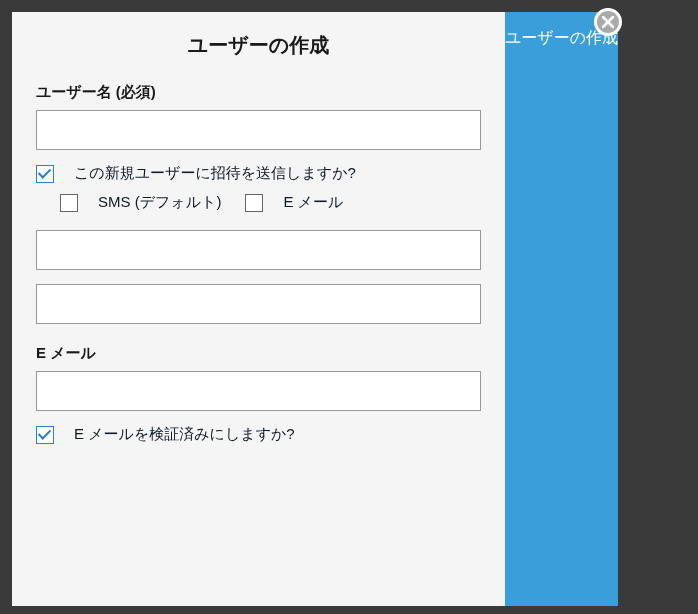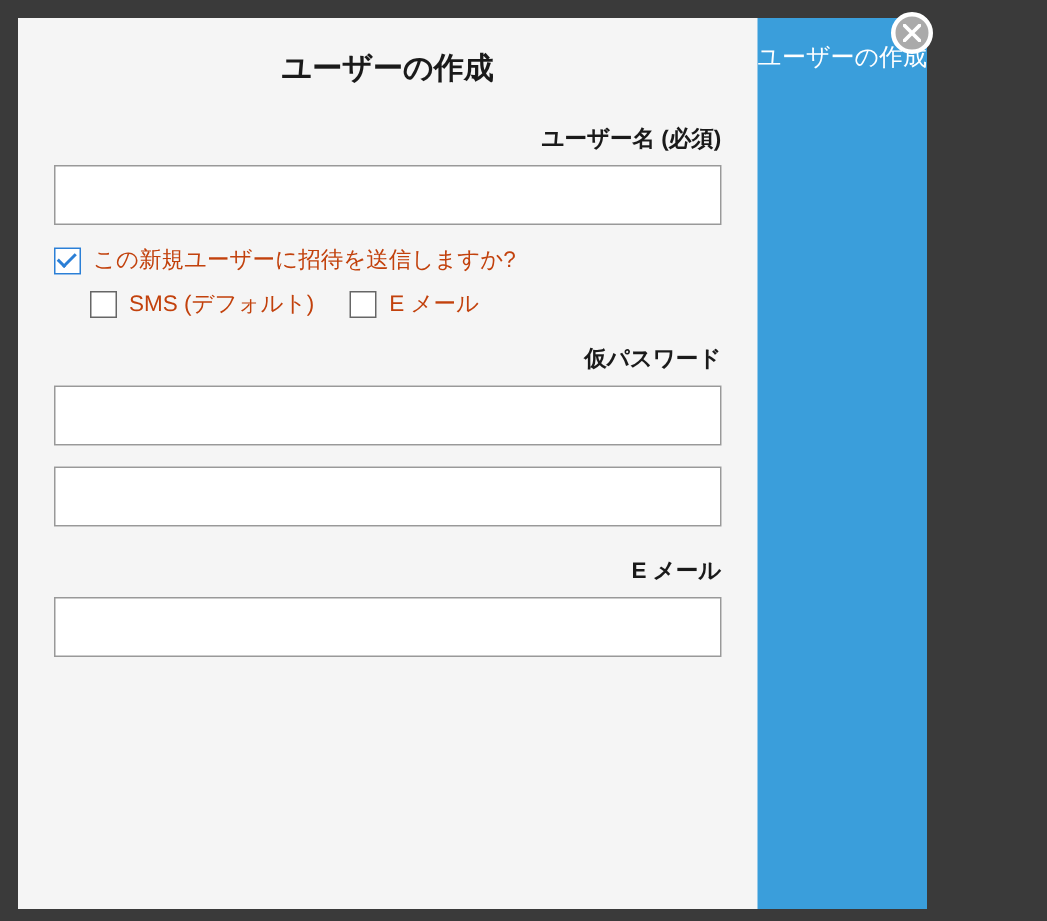--- a/index.html
+++ b/index.html
@@ -49,38 +49,37 @@
       font-weight: 600;
       color: #1a1a1a;
       margin-bottom: 24px;
     }
     .field-label {
       font-size: 15px;
       font-weight: 600;
       color: #1a1a1a;
       margin-bottom: 8px;
       display: block;
-      text-align: right;
     }
     .text-input {
       width: 100%;
       height: 40px;
       border: 1px solid #999;
       background: #fff;
       padding: 6px 10px;
       font-size: 14px;
       margin-bottom: 14px;
     }
     .checkbox-row {
       display: flex;
       align-items: center;
-      gap: 8px;
+      gap: 20px;
       margin-bottom: 10px;
       font-size: 15px;
-      color: #c2410c;
+      color: #0f172a;
     }
     .checkbox-sub-row {
       display: flex;
       gap: 24px;
       margin-left: 24px;
       margin-bottom: 18px;
     }
     .checkbox-sub-row .checkbox-row {
       margin-bottom: 0;
     }
@@ -145,23 +144,26 @@
       <div class="checkbox-row">
         <span class="checkbox"></span>
         <span>SMS (デフォルト)</span>
       </div>
       <div class="checkbox-row">
         <span class="checkbox"></span>
         <span>E メール</span>
       </div>
     </div>
 
-    <label class="field-label section-gap">仮パスワード</label>
     <input class="text-input" type="text" value="" style="">
 
     <input class="text-input" type="text" value="" style="">
 
     <label class="field-label section-gap">E メール</label>
     <input class="text-input" type="text" value="" style="">
+    <div class="checkbox-row">
+      <span class="checkbox checked"></span>
+      <span>E メールを検証済みにしますか?</span>
+    </div>
   </div>
 
   <div class="submit-bar">ユーザーの作成</div>
 </div>
 
 </body></html>

